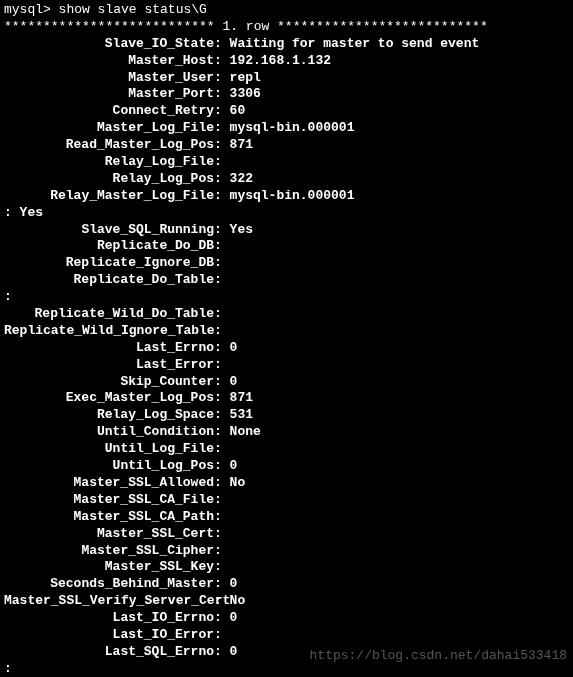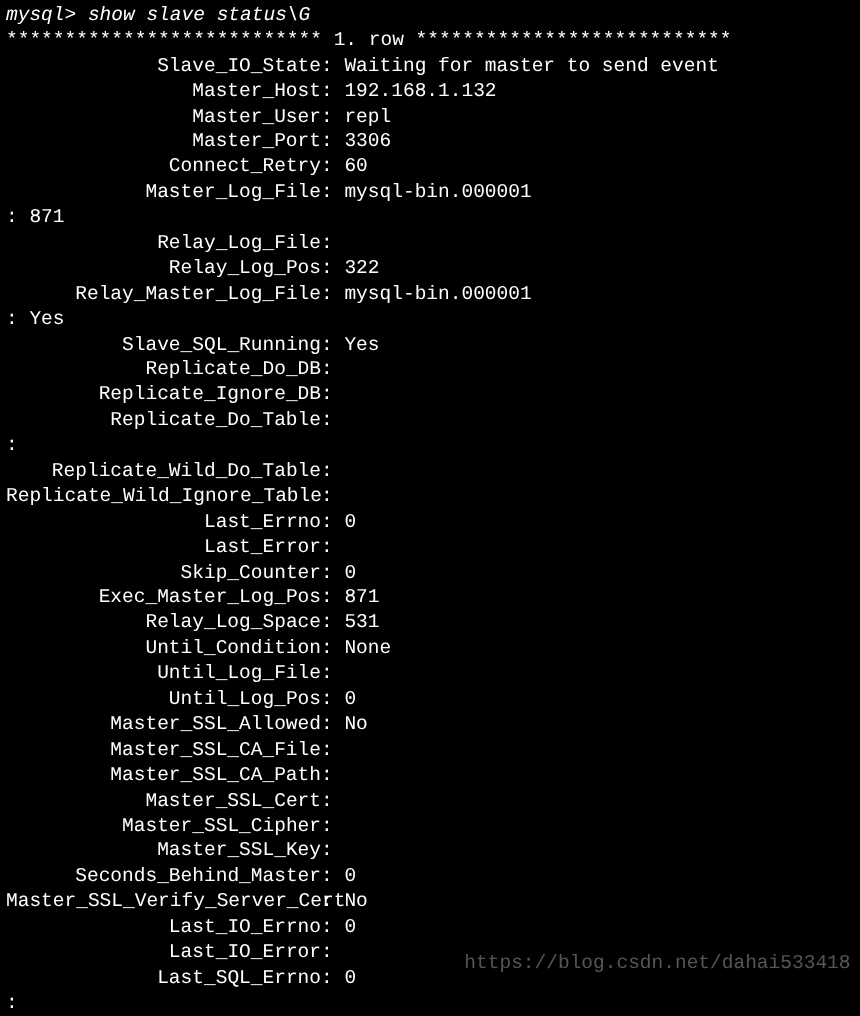--- a/index.html
+++ b/index.html
@@ -11,43 +11,43 @@
       margin: 0;
       padding: 2px 4px;
       width: 573px;
       height: 677px;
       box-sizing: border-box;
       overflow: hidden;
       position: relative;
     }
     .prompt-line {
       white-space: pre;
-      font-style: italic;
     }
     .row {
       display: flex;
+      font-weight: bold;
     }
     .label {
       width: 210px;
       text-align: right;
       white-space: pre;
     }
     .sep {
       white-space: pre;
     }
     .value {
       white-space: pre;
     }
     .header-row {
       white-space: pre;
     }
     .watermark {
       position: absolute;
       right: 6px;
-      bottom: 26px;
+      bottom: 12px;
       color: #aaa;
       opacity: 0.5;
       font-size: 13px;
       pointer-events: none;
       text-align: center;
     }
   </style>
 </head>
 <body>
 
@@ -79,20 +79,21 @@
       <span class="label">Connect_Retry</span>
       <span class="sep">: </span>
       <span class="value">60</span>
     </div>
     <div class="row">
       <span class="label">Master_Log_File</span>
       <span class="sep">: </span>
       <span class="value">mysql-bin.000001</span>
     </div>
     <div class="row">
+      <span class="label">Read_Master_Log_Pos</span>
       <span class="sep">: </span>
       <span class="value">871</span>
     </div>
     <div class="row">
       <span class="label">Relay_Log_File</span>
       <span class="sep">: </span>
     </div>
     <div class="row">
       <span class="label">Relay_Log_Pos</span>
       <span class="sep">: </span>

